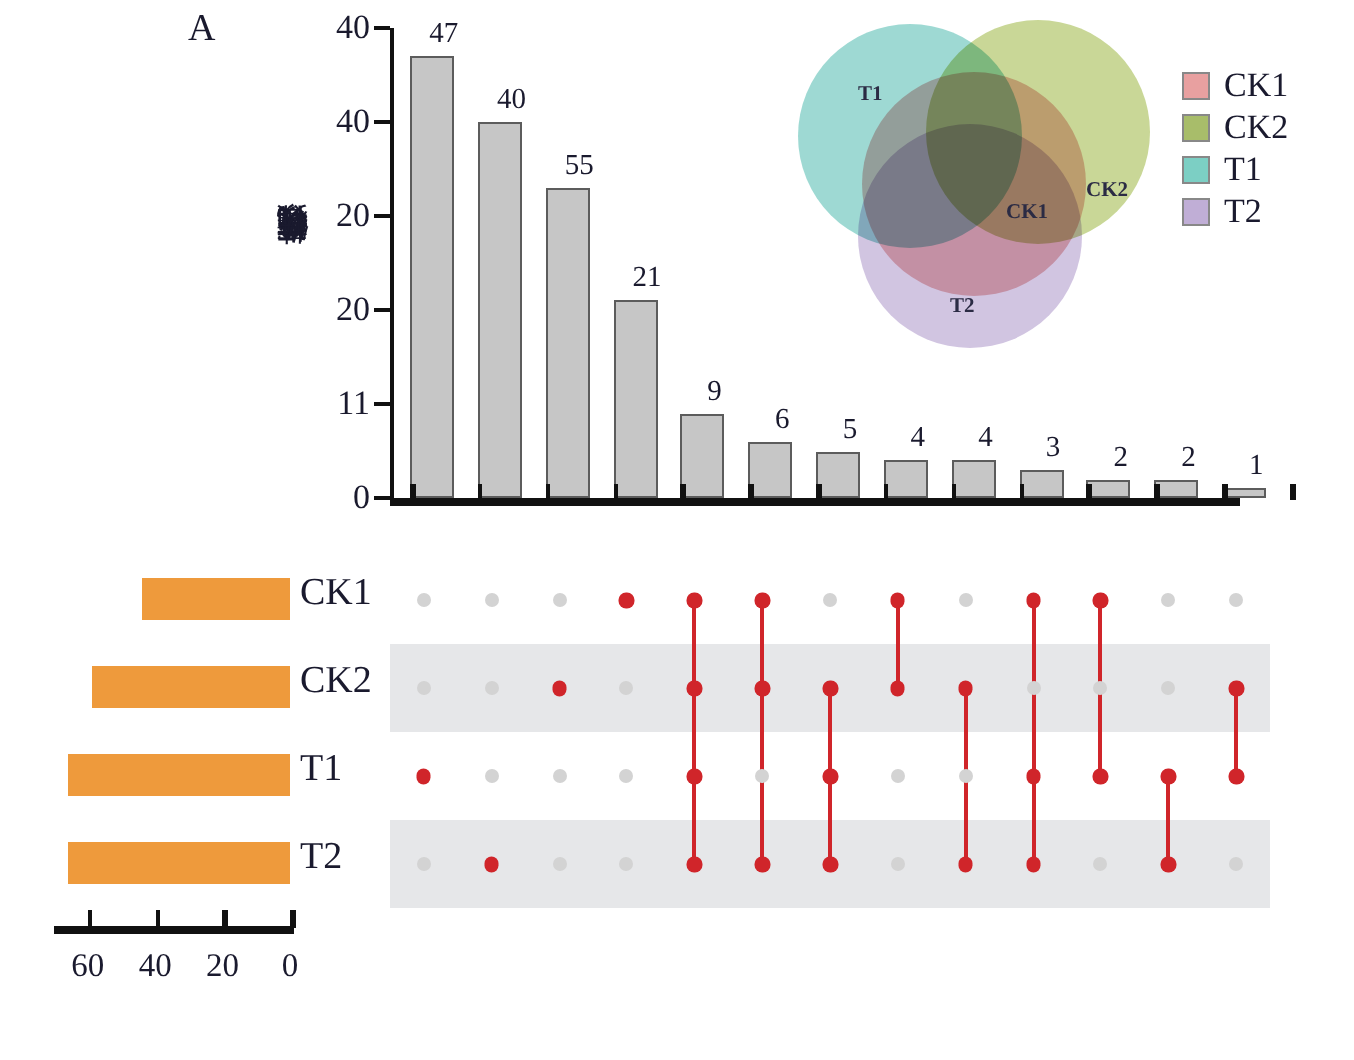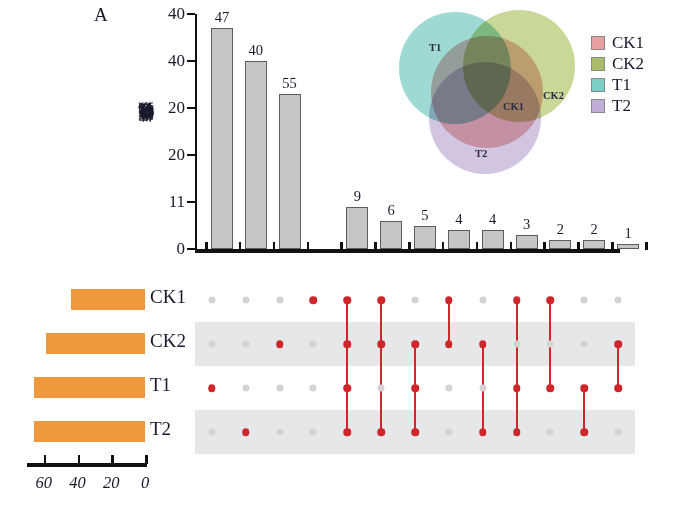--- a/index.html
+++ b/index.html
@@ -8,21 +8,21 @@
   #root{position:absolute;left:0;top:0;width:677px;height:530px;}
 
   
   .panel-letter{position:absolute;left:94px;top:4px;font-size:19px;
       font-family:"Liberation Serif",serif;color:#1a1a2e;}
 
   
   #barchart{position:absolute;left:150px;top:14px;width:470px;height:235px;}
   #bar-plot{position:absolute;left:55px;top:0px;width:415px;height:235px;}
   .bar-col{position:absolute;bottom:0;width:100%;display:flex;
-     align-items:flex-end;justify-content:center;height:100%;}
+     align-items:flex-end;justify-content:flex-start;height:100%;}
   .bar-rect{width:22px;background:#c6c6c6;border:1px solid #5c5c5c;
      box-sizing:border-box;}
   .bar-val{position:absolute;left:50%;transform:translateX(-50%);
      font-size:14.5px;font-family:"Liberation Serif",serif;color:#1a1a2e;
      white-space:nowrap;}
 
   
   #yaxis{position:absolute;left:45px;top:0;width:2px;height:235px;background:#111;}
   .ytick{position:absolute;left:-8px;width:8px;height:2px;background:#111;}
   .ytlabel{position:absolute;right:10px;transform:translateY(-50%);
@@ -56,21 +56,21 @@
   
   #setbars{position:absolute;left:0px;top:0px;width:190px;height:200px;}
   .setrow{position:absolute;height:44px;width:190px;}
   .setbar{position:absolute;height:21px;top:11px;background:#ee9a3c;}
   .setname{position:absolute;left:150px;top:8px;font-size:19px;
      font-family:"Liberation Serif",serif;color:#1a1a2e;}
 
   #setaxis{position:absolute;left:27px;top:191px;width:120px;height:4px;background:#111;}
   .saxtick{position:absolute;top:-8px;width:2.5px;height:9px;background:#111;}
   .saxlab{position:absolute;top:10px;transform:translateX(-50%);
-     font-size:16.5px;font-family:"Liberation Serif",serif;color:#1a1a2e;font-style:italic;}
+     font-size:16.5px;font-family:"Liberation Serif",serif;color:#1a1a2e;}
   #setaxis-title{position:absolute;left:4px;top:215px;width:180px;
      font-size:15.5px;font-family:"DejaVu Sans",sans-serif;color:#1a1a2e;
      text-align:left;letter-spacing:0.4px;}
 
   
   #matrix{position:absolute;left:195px;top:0px;width:440px;height:200px;}
   .band{position:absolute;left:0;width:440px;height:44px;background:#e6e7e9;}
   .dot{position:absolute;width:7px;height:7px;border-radius:50%;
       background:#d3d3d3;transform:translate(-50%,-50%);}
   .dot.on{background:#d0252a;width:7.5px;height:7.5px;}
@@ -108,20 +108,24 @@
           <div class="bar-rect" style="height: 220.9px;"></div>
           <div class="bar-val" style="bottom: 222.9px;">47</div>
         </div>
         <div class="bar-col" style="left: 33.8462px; width: 33.8462px;">
           <div class="bar-rect" style="height: 188px;"></div>
           <div class="bar-val" style="bottom: 190px;">40</div>
         </div>
         <div class="bar-col" style="left: 67.6923px; width: 33.8462px;">
           <div class="bar-rect" style="height: 155.1px;"></div>
           <div class="bar-val" style="bottom: 157.1px;">55</div>
+        </div>
+        <div class="bar-col" style="left: 101.538px; width: 33.8462px;">
+          <div class="bar-rect" style="height: 98.7px;"></div>
+          <div class="bar-val" style="bottom: 100.7px;">21</div>
         </div>
         <div class="bar-col" style="left: 135.385px; width: 33.8462px;">
           <div class="bar-rect" style="height: 42.3px;"></div>
           <div class="bar-val" style="bottom: 44.3px;">9</div>
         </div>
         <div class="bar-col" style="left: 169.231px; width: 33.8462px;">
           <div class="bar-rect" style="height: 28.2px;"></div>
           <div class="bar-val" style="bottom: 30.2px;">6</div>
         </div>
         <div class="bar-col" style="left: 203.077px; width: 33.8462px;">

